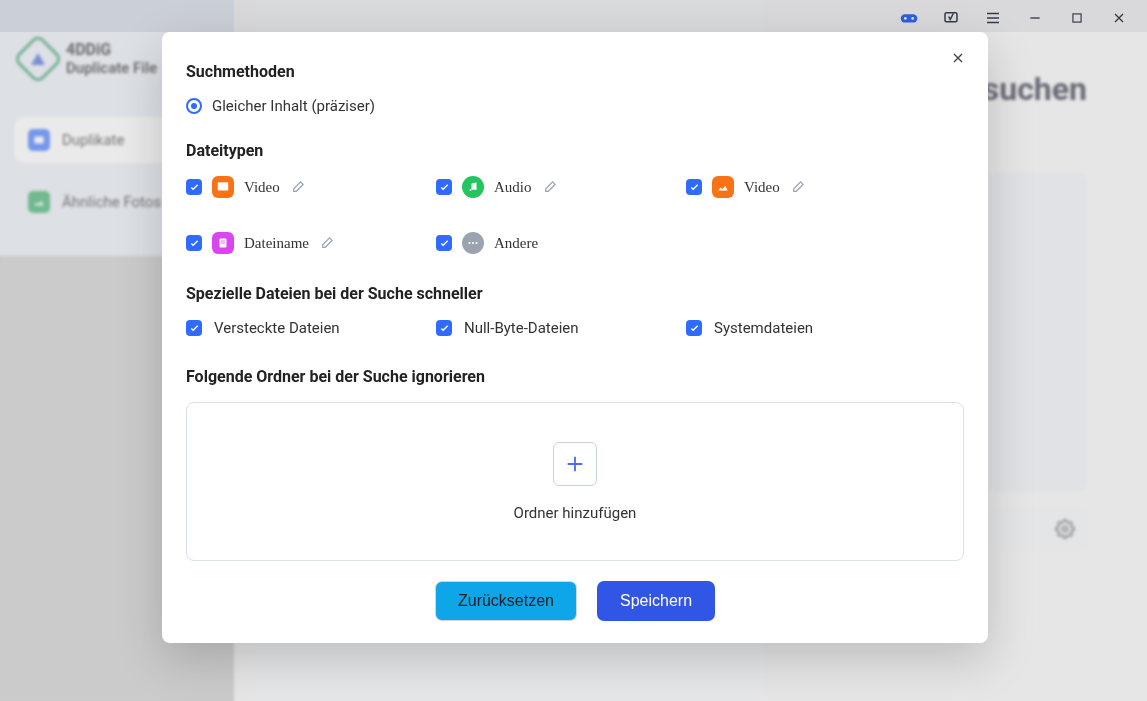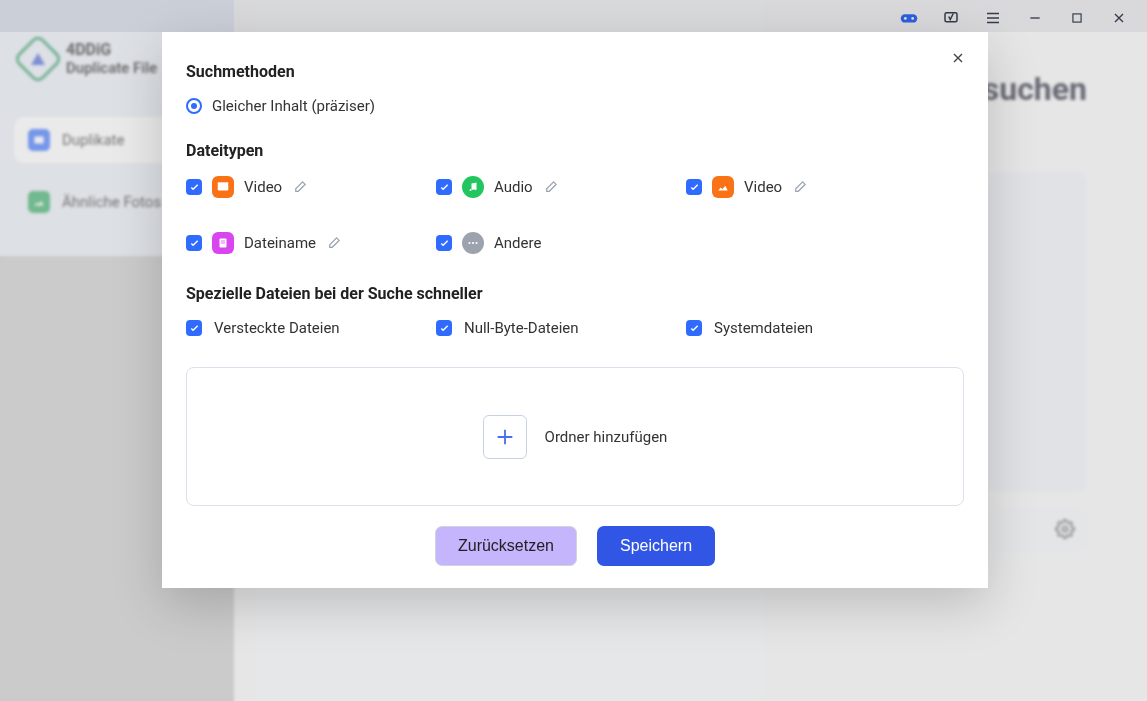--- a/index.html
+++ b/index.html
@@ -77,21 +77,21 @@
     position: absolute; inset: 0;
     background: rgba(30,30,30,0.14);
   }
   .overlay-white {
     position:absolute; top:32px; left:0; right:0; bottom:0;
     background: rgba(255,255,255,0.35);
     backdrop-filter: blur(1.5px);
   }
   .modal {
     position: absolute; left: 162px; top: 32px; width: 826px;
-    background: #fff; border-radius: 0;
+    background: #fff; border-radius: 8px;
     box-shadow: 0 16px 48px rgba(0,0,0,0.18);
     padding: 30px 24px 22px 24px;
   }
   .close-x {
     position: absolute; top: 16px; right: 20px;
     width: 20px; height: 20px; cursor: pointer;
     color:#444; display:flex; align-items:center; justify-content:center;
     font-size: 18px;
   }
   .sec-title { font-size: 16px; font-weight: 700; color: #222; margin-bottom: 16px; }
@@ -102,57 +102,57 @@
     border: 2px solid #2f6bff; position: relative; flex-shrink:0;
   }
   .radio.checked::after {
     content:""; position:absolute; inset:3px; background:#2f6bff; border-radius:50%;
   }
   .radio.unchecked { border-color:#aaa; }
   .filetype-grid {
     display: grid; grid-template-columns: 250px 250px 250px;
     row-gap: 34px; margin-bottom: 30px;
   }
-  .ft-item { display: flex; align-items: center; gap: 10px; font-size: 15px; color: #333; }
+  .ft-item { display: flex; align-items: center; gap: 10px; font-size: 15px; color: #333; font-family: Liberation Serif, serif; }
   .cb {
     width: 16px; height: 16px; border-radius: 4px; background:#2f6bff;
     display:flex; align-items:center; justify-content:center; flex-shrink:0; cursor:pointer;
   }
   .cb svg { width:11px; height:11px; }
   .ft-icon {
     width: 22px; height: 22px; border-radius: 6px;
     display:flex; align-items:center; justify-content:center; flex-shrink:0;
   }
   .ft-icon.orange { background:#f97316; }
   .ft-icon.green { background:#22c55e; }
   .ft-icon.red { background:#f97316; }
   .ft-icon.magenta { background:#d946ef; }
   .ft-icon.gray { background:#9ca3af; }
   .edit-pen { width:15px; height:15px; color:#9aa3af; cursor:pointer; }
   .ignore-grid { display:grid; grid-template-columns: 250px 250px 250px; margin-bottom: 30px;}
   .ig-item { display:flex; align-items:center; gap:12px; font-size:15px; color:#333; }
   .folder-drop {
     border: 1px solid #dbe1ea; border-radius: 8px;
-    height: 139px; display:flex; flex-direction:row;
+    height: 159px; display:flex; flex-direction:column;
     align-items:center; justify-content:center; gap:18px;
     margin-bottom: 20px;
   }
   .plus-box {
     width: 44px; height: 44px; border:1px solid #c8d2e3; border-radius:6px;
     display:flex; align-items:center; justify-content:center;
     cursor:pointer;
   }
   .plus-box svg { color:#4b6ef0; width:22px; height:22px; }
   .folder-label { font-size: 15px; color: #333; }
   .btn-row { display:flex; justify-content:center; gap:20px; }
   .btn {
     padding: 10px 22px; font-size: 16px; border-radius: 7px; cursor:pointer;
     border:1px solid transparent;
   }
-  .btn-secondary { background:#c4b5fd; border-color:#d0d5dd; color:#222; }
+  .btn-secondary { background:#0ea5e9; border-color:#d0d5dd; color:#222; }
   .btn-primary { background:#3156e6; color:#fff; font-weight:500; }
 </style>
 </head>
 <body>
 
 <div class="app">
   <div class="sidebar">
     <div class="logo-row">
       <div class="logo-icon"></div>
       <div class="brand-text">
@@ -359,20 +359,21 @@
       <div class="ig-item">
         <span class="cb">
             <svg viewBox="0 0 24 24" fill="none" stroke="#fff" stroke-width="3">
               <path d="M5 12l4 4 10-10"></path>
             </svg>
           </span>
         <span>Systemdateien</span>
       </div>
     </div>
 
+    <div class="sec-title" style="margin-top:22px">Folgende Ordner bei der Suche ignorieren</div>
     <div class="folder-drop">
       <div class="plus-box">
         <svg viewBox="0 0 24 24" fill="none" stroke="currentColor" stroke-width="2">
             <path d="M12 4v16M4 12h16"></path>
           </svg>
       </div>
       <div class="folder-label">Ordner hinzufügen</div>
     </div>
 
     <div class="btn-row">

